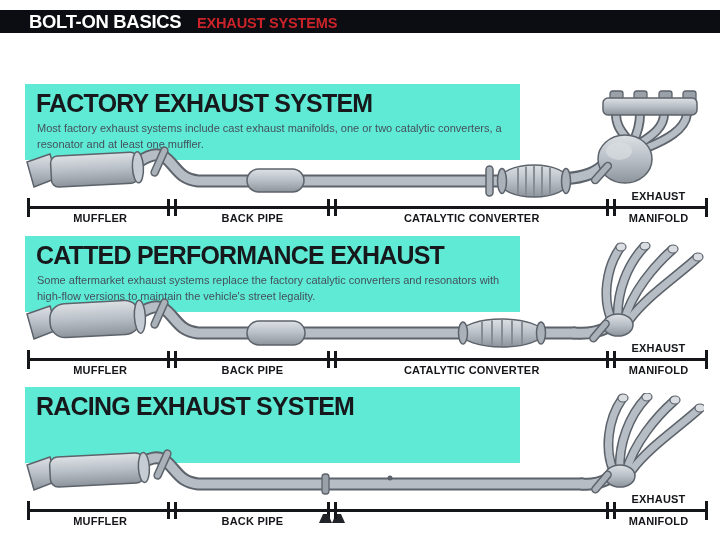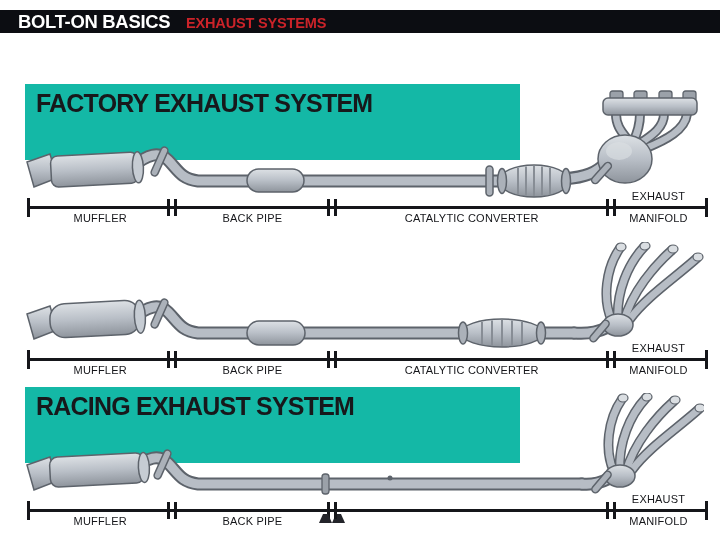--- a/index.html
+++ b/index.html
@@ -3,35 +3,35 @@
 <meta charset="utf-8">
 <style>
   html,body{margin:0;padding:0;background:#ffffff;}
   .page{
     position:relative;width:720px;height:539px;background:#ffffff;overflow:hidden;
     font-family:"Liberation Sans", sans-serif;
   }
   
   .topbar{
     position:absolute;left:0;top:10px;width:720px;height:23px;background:#0c0d12;
-    display:flex;align-items:center;padding-left:18px;box-sizing:border-box;gap:11px;
+    display:flex;align-items:center;padding-left:29px;box-sizing:border-box;gap:11px;
   }
   .brand{
     color:#ffffff;font-size:19px;font-weight:800;letter-spacing:-0.3px;
     transform:scaleX(.97);transform-origin:left center;white-space:nowrap;
   }
   .topic{
     color:#cb2329;font-size:15px;font-weight:800;letter-spacing:-0.2px;
     transform:scaleX(.97);transform-origin:left center;white-space:nowrap;margin-top:1px;
   }
   
   .section{position:absolute;left:24px;width:682px;height:150px;}
   .sec1{top:84px;} .sec2{top:236px;} .sec3{top:387px;}
   .infobox{
-    position:absolute;left:1px;top:0;width:495px;height:76px;background:#14b8a6;
+    position:absolute;left:1px;top:0;width:495px;height:76px;background:#5eead4;
     box-sizing:border-box;padding:6px 12px 0 11px;
   }
   .sec-title{
     margin:0;color:#17181b;font-size:26px;font-weight:800;letter-spacing:-0.8px;
     transform:scaleX(.96);transform-origin:left center;white-space:nowrap;line-height:1.05;
   }
   .sec-desc{
     margin:4px 0 0 1px;color:#44505d;font-size:11px;line-height:1.45;width:478px;
   }
   .art{position:absolute;left:2px;top:6px;width:678px;height:114px;}
@@ -44,38 +44,39 @@
   .tick.dbl::before{left:0}
   .tick.dbl::after{right:0}
   .cutfeet{position:absolute;left:50%;top:11px;width:28px;height:10px;margin-left:-14px;}
   .cutfeet::before,.cutfeet::after{
     content:"";position:absolute;bottom:0;width:5px;height:0;
     border-bottom:9px solid #23242a;border-left:4px solid transparent;border-right:4px solid transparent;
   }
   .cutfeet::before{left:1px}
   .cutfeet::after{right:1px}
   .dlabel{
-    position:absolute;top:12px;text-align:center;font-size:11px;font-weight:400;color:#15161a;
+    position:absolute;top:12px;text-align:center;font-size:11px;font-weight:700;color:#15161a;
     letter-spacing:.2px;white-space:nowrap;
   }
   .dlabel.above{top:-10px;}
 </style>
 </head>
 <body>
 
 <div class="page">
 
   <div class="topbar">
     <span class="brand">BOLT-ON BASICS</span>
     <span class="topic">EXHAUST SYSTEMS</span>
   </div>
 
   <div class="section sec1">
     <div class="infobox">
       <h2 class="sec-title">FACTORY EXHAUST SYSTEM</h2>
+      <p class="sec-desc">Most factory exhaust systems include cast exhaust manifolds, one or two catalytic converters, a resonator and at least one muffler.</p>
     </div>
 
     <svg class="art" viewBox="0 0 678 114">
       <defs>
         <linearGradient id="gA" x1="0" y1="0" x2="0" y2="1">
           <stop offset="0" stop-color="#dde1e5"></stop>
             <stop offset="0.5" stop-color="#b9bfc7"></stop>
             <stop offset="1" stop-color="#8e949c"></stop>
         </linearGradient>
       </defs>
@@ -136,20 +137,24 @@
       <i class="tick" style="left:100%"></i>
       <span class="dlabel" style="left:0%;width:21.3%">MUFFLER</span>
       <span class="dlabel" style="left:21.3%;width:23.6%">BACK PIPE</span>
       <span class="dlabel" style="left:44.9%;width:41.1%">CATALYTIC CONVERTER</span>
       <span class="dlabel above" style="left:86%;width:14%">EXHAUST</span>
       <span class="dlabel" style="left:86%;width:14%">MANIFOLD</span>
     </div>
   </div>
 
   <div class="section sec2">
+    <div class="infobox">
+      <h2 class="sec-title">CATTED PERFORMANCE EXHAUST</h2>
+      <p class="sec-desc">Some aftermarket exhaust systems replace the factory catalytic converters and resonators with high-flow versions to maintain the vehicle's street legality.</p>
+    </div>
 
     <svg class="art" viewBox="0 0 678 114">
       <defs>
         <linearGradient id="gB" x1="0" y1="0" x2="0" y2="1">
           <stop offset="0" stop-color="#dde1e5"></stop>
             <stop offset="0.5" stop-color="#b9bfc7"></stop>
             <stop offset="1" stop-color="#8e949c"></stop>
         </linearGradient>
       </defs>
       <g>

